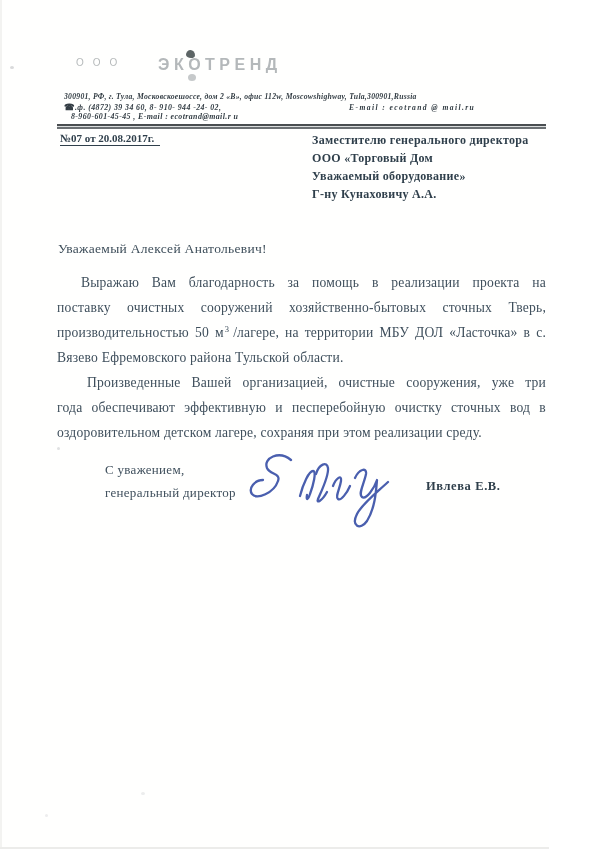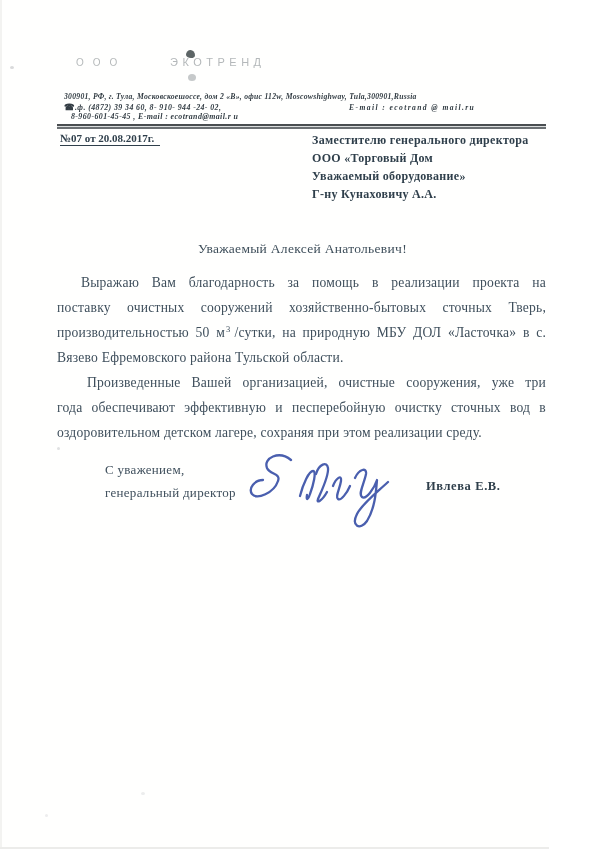--- a/index.html
+++ b/index.html
@@ -11,21 +11,21 @@
   }
   
   .logo-ooo{
     position:absolute;left:76px;top:57px;
     font-family:"Liberation Sans", sans-serif;
     font-size:10px;letter-spacing:9px;color:#b6babb;font-weight:400;
   }
   .logo-brand{
     position:absolute;left:158px;top:56px;
     font-family:"Liberation Sans", sans-serif;
-    font-size:11px;letter-spacing:4.5px;color:#b4b8ba;font-weight:400;margin-left:12px;
+    font-size:16px;letter-spacing:4.5px;color:#b4b8ba;font-weight:700;
   }
   .leaf-top{
     position:absolute;left:186px;top:50px;width:9px;height:8px;
     background:#5d6566;border-radius:50% 50% 45% 55%/60% 65% 35% 40%;
   }
   .leaf-bottom{
     position:absolute;left:188px;top:74px;width:8px;height:7px;
     background:#c6c9ca;border-radius:50%;
   }
   
@@ -66,21 +66,21 @@
     border-bottom:1.5px solid #2f3f4b;padding:0 6px 1px 0;
   }
   .recipient{
     position:absolute;left:312px;top:131px;width:250px;
     font-weight:bold;font-size:12px;line-height:18px;
     letter-spacing:0.3px;color:#2f3f4b;
   }
   
   .salutation{
     position:absolute;left:58px;top:241px;width:489px;
-    text-align:center;font-size:13.5px;color:#3e4e5a;letter-spacing:0.3px;
+    text-align:left;font-size:13.5px;color:#3e4e5a;letter-spacing:0.3px;
   }
   .para{position:absolute;left:57px;width:489px;color:#3f4f5c;font-size:13.6px;}
   .para-1{top:270px;}
   .para-2{top:370px;}
   .bline{height:25px;line-height:25px;letter-spacing:0.2px;}
   .just{text-align:justify;text-align-last:justify;}
   .indent-1{text-indent:24px;}
   .indent-2{text-indent:30px;}
   .sup{
     font-size:8.5px;position:relative;top:-5px;
@@ -126,21 +126,21 @@
     <div>ООО «Торговый Дом</div>
     <div>Уважаемый оборудование»</div>
     <div>Г-ну Кунаховичу А.А.</div>
   </div>
 
   <div class="salutation">Уважаемый Алексей Анатольевич!</div>
 
   <div class="para para-1">
     <div class="bline just indent-1">Выражаю Вам благодарность за помощь в реализации проекта на</div>
     <div class="bline just">поставку очистных сооружений хозяйственно-бытовых сточных Тверь,</div>
-    <div class="bline just"><span>производительностью 50 м</span><span class="sup">3</span><span>/сутки, на природную МБУ ДОЛ «Ласточка» в с.</span></div>
+    <div class="bline just"><span>производительностью 50 м</span><span class="sup">3</span><span>/лагере, на территории МБУ ДОЛ «Ласточка» в с.</span></div>
     <div class="bline">Вязево Ефремовского района Тульской области.</div>
   </div>
 
   <div class="para para-2">
     <div class="bline just indent-2">Произведенные Вашей организацией, очистные сооружения, уже три</div>
     <div class="bline just">года обеспечивают эффективную и песперебойную очистку сточных вод в</div>
     <div class="bline">оздоровительном детском лагере, сохраняя при этом реализации среду.</div>
   </div>
 
   <div class="closing">

